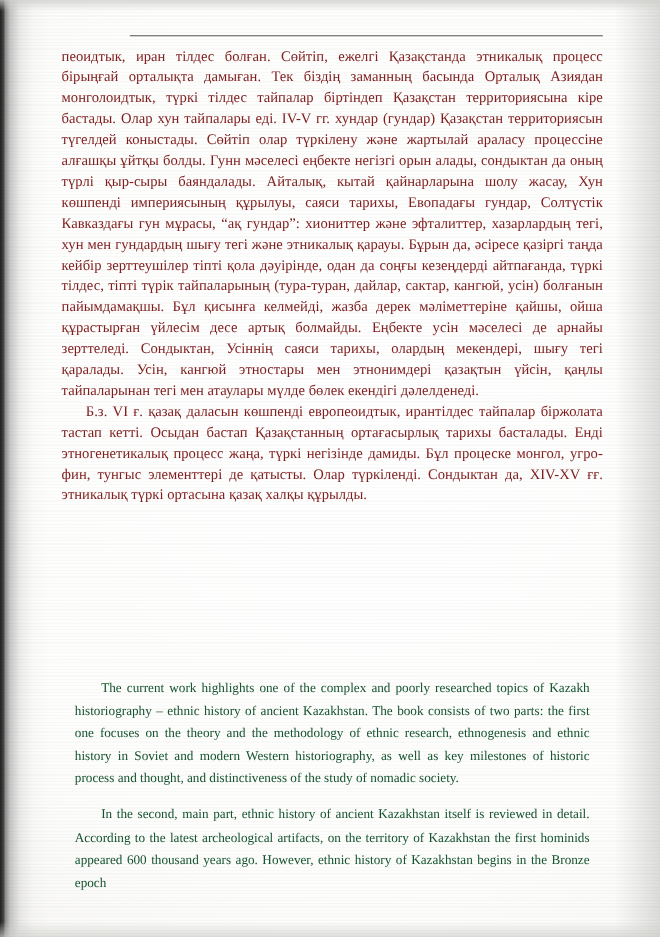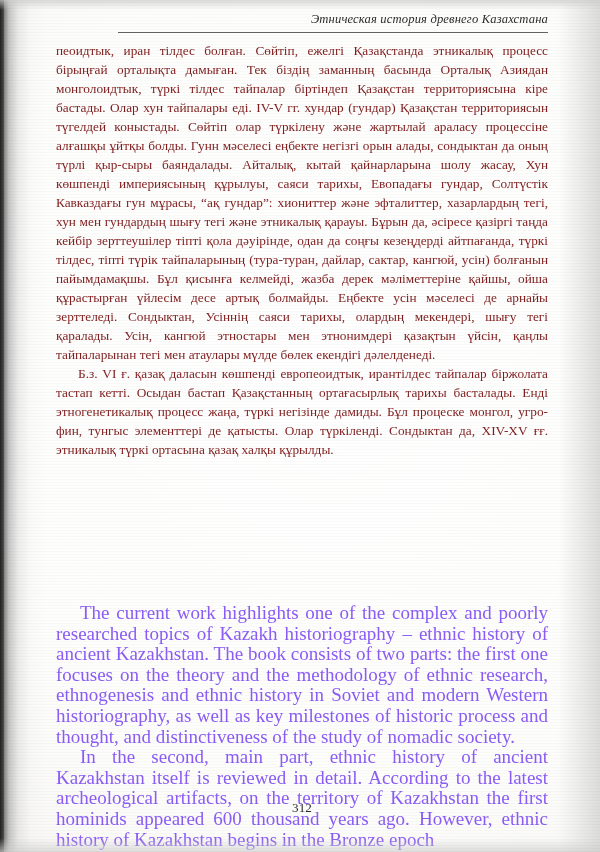--- a/index.html
+++ b/index.html
@@ -143,26 +143,26 @@
   }
 
   
   .eng-block {
     position: absolute;
     top: 603px;
     left: 0;
     width: 492px;
   }
   .eng-block p {
-    margin: 0;
-    font-size: 19px;
+    margin: 12px;
+    font-size: 12px;
     line-height: 20.6px;
     text-align: justify;
     text-justify: inter-word;
-    color: #8b5cf6;
+    color: #14532d;
     text-indent: 24px;
   }
 
   
   .folio {
     position: absolute;
     top: 800px;
     left: 0;
     width: 492px;
     text-align: center;
@@ -186,36 +186,34 @@
 </style>
 </head>
 <body>
 
 <div id="page">
 
   <div class="paper"></div>
 
   <div class="content">
 
-    <div class="runhead">Этническая  история древнего Казахстана</div>
 
     <div class="rule"></div>
 
     <div class="kaz-block">
       <p class="first">пеоидтык, иран тілдес болған. Сөйтіп, ежелгі Қазақстанда этникалық процесс бірыңғай орталықта дамыған. Тек біздің заманның басында Орталық Азиядан монголоидтык, түркі тілдес тайпалар біртіндеп Қазақстан территориясына кіре бастады. Олар хун тайпалары еді. IV-V гг. хундар (гундар) Қазақстан территориясын түгелдей коныстады. Сөйтіп олар түркілену және жартылай араласу процессіне алғашқы ұйтқы болды. Гунн мәселесі еңбекте негізгі орын алады, сондыктан да оның түрлі қыр-сыры баяндалады. Айталық, кытай қайнарларына шолу жасау, Хун көшпенді империясының құрылуы, саяси тарихы, Евопадағы гундар, Солтүстік Кавказдағы гун мұрасы, “ақ гундар”: хиониттер және эфталиттер, хазарлардың тегі, хун мен гундардың шығу тегі және этникалық қарауы. Бұрын да, әсіресе қазіргі таңда кейбір зерттеушілер тіпті қола дәуірінде, одан да соңғы кезеңдерді айтпағанда, түркі тілдес, тіпті түрік тайпаларының (тура-туран, дайлар, сактар, кангюй, усін) болғанын пайымдамақшы. Бұл қисынға келмейді, жазба дерек мәліметтеріне қайшы, ойша құрастырған үйлесім десе артық болмайды. Еңбекте усін мәселесі де арнайы зерттеледі. Сондыктан, Усіннің саяси тарихы, олардың мекендері, шығу тегі қаралады. Усін, кангюй этностары мен этнонимдері қазақтын үйсін, қаңлы тайпаларынан тегі мен атаулары мүлде бөлек екендігі дәлелденеді.</p>
       <p>Б.з. VI ғ. қазақ даласын көшпенді европеоидтык, ирантілдес тайпалар біржолата тастап кетті. Осыдан бастап Қазақстанның ортағасырлық тарихы басталады. Енді этногенетикалық процесс жаңа, түркі негізінде дамиды. Бұл процеске монгол, угро-фин, тунгыс элементтері де қатысты. Олар түркіленді. Сондыктан да, XIV-XV ғғ. этникалық түркі ортасына қазақ халқы құрылды.</p>
     </div>
 
 
     <div class="eng-block">
       <p>The current work highlights one of the complex and poorly researched topics of Kazakh historiography – ethnic history of ancient Kazakhstan. The book consists of two parts: the first one focuses on the theory and the methodology of ethnic research, ethnogenesis and ethnic history in Soviet and modern Western historiography, as well as key milestones of historic process and thought, and distinctiveness of the study of nomadic society.</p>
       <p>In the second, main part, ethnic history of ancient Kazakhstan itself is reviewed in detail.  According to the latest archeological artifacts, on the territory of Kazakhstan the first hominids appeared 600 thousand years ago. However, ethnic history of Kazakhstan begins in the Bronze epoch</p>
     </div>
 
-    <div class="folio">312</div>
 
   </div>
 
   <div class="spine-shadow"></div>
   <div class="spine-edge"></div>
   <div class="right-edge"></div>
   <div class="top-edge"></div>
   <div class="bottom-edge"></div>
   <div class="scan-grain"></div>
 

